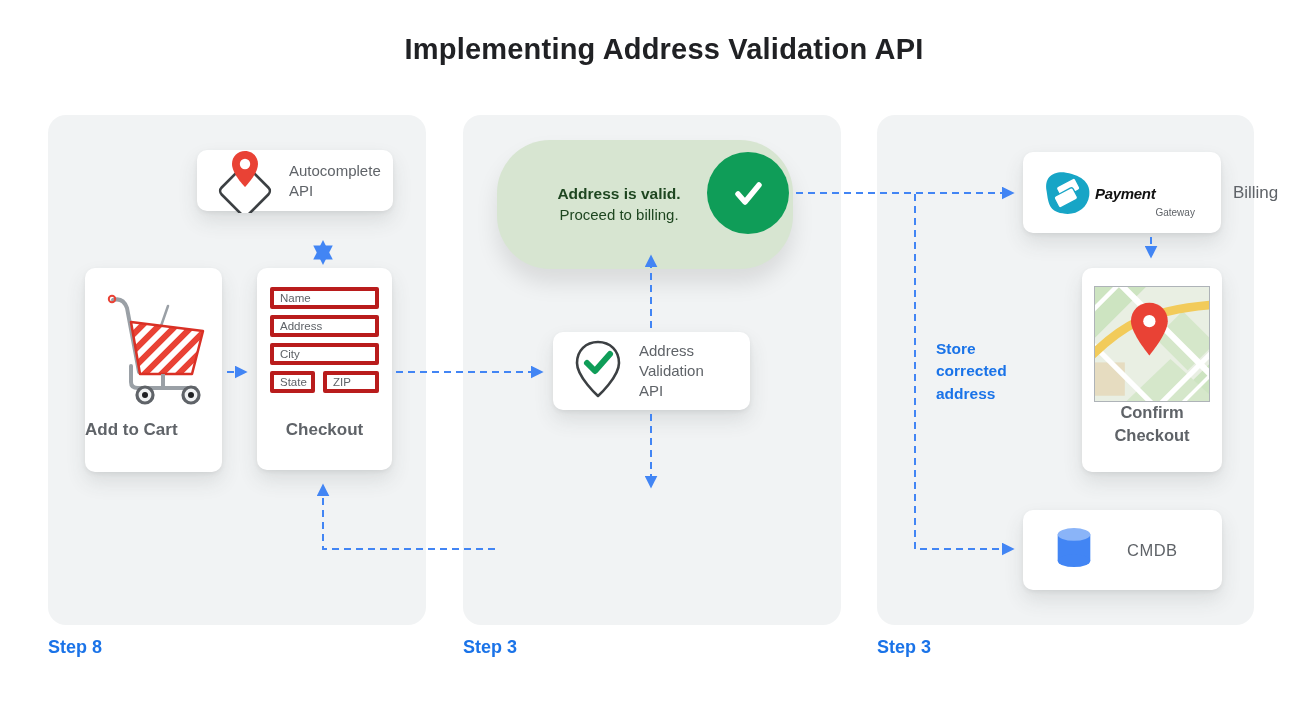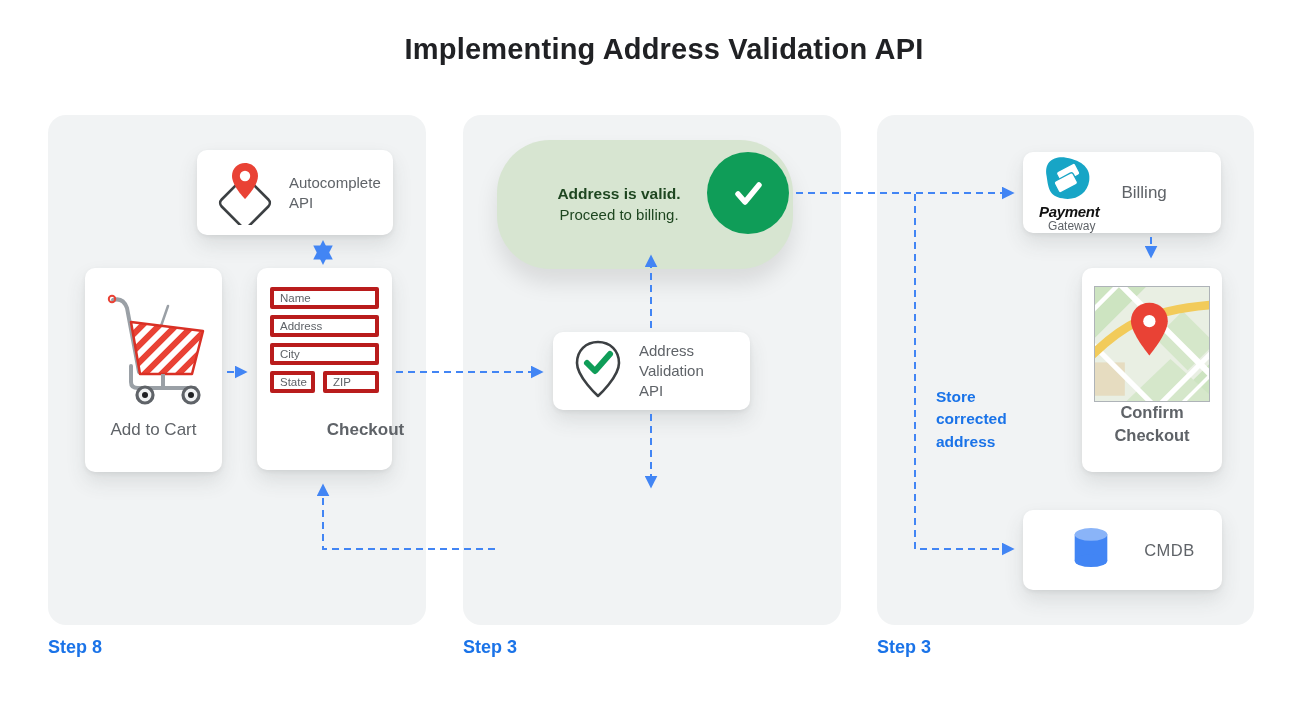--- a/index.html
+++ b/index.html
@@ -19,63 +19,63 @@
   .panel.p3{left:877px;width:377px;}
   .step-label{
     position:absolute;top:637px;font-size:18px;font-weight:bold;color:#1a73e8;
   }
   .card{
     position:absolute;background:#ffffff;border-radius:10px;
     box-shadow:0 10px 20px rgba(60,64,67,.12),0 2px 4px rgba(60,64,67,.08);
   }
   .card-label{color:#5f6368;}
   
-  .autocomplete-card{left:197px;top:150px;width:196px;height:85px;display:flex;align-items:center;padding:0 8px 0 16px;box-sizing:border-box;gap:12px;}
+  .autocomplete-card{left:197px;top:150px;width:196px;height:61px;display:flex;align-items:center;padding:0 8px 0 16px;box-sizing:border-box;gap:12px;}
   .autocomplete-card .card-label{font-size:15px;line-height:1.32;}
   .cart-card{left:85px;top:268px;width:137px;height:204px;}
   .cart-card .icon-wrap{position:absolute;top:18px;left:0;width:100%;display:flex;justify-content:center;}
-  .node-caption{position:absolute;left:0;bottom:32px;width:100%;text-align:center;font-size:17px;font-weight:normal;color:#5f6368;}
+  .node-caption{position:absolute;left:0;bottom:32px;width:100%;text-align:left;font-size:17px;font-weight:bold;color:#5f6368;}
   .checkout-card{left:257px;top:268px;width:135px;height:202px;box-sizing:border-box;padding:19px 13px 0 13px;}
   .form-field{display:block;box-sizing:border-box;height:22px;border:4px solid #b91c1c;border-radius:2px;background:#fff;
     font-family:"Liberation Sans",sans-serif;font-size:11.5px;color:#5f6368;padding:0 0 0 6px;margin-bottom:6px;outline:none;}
   .form-field::placeholder{color:#5f6368;opacity:1;}
   .field-full{width:109px;}
   .field-row{display:flex;gap:8px;}
   .field-state{width:45px;}
   .field-zip{width:56px;}
-  .checkout-caption{position:absolute;left:0;bottom:30px;width:100%;text-align:center;font-size:17px;font-weight:bold;color:#5f6368;padding-left:41px;}
+  .checkout-caption{position:absolute;left:0;bottom:30px;width:100%;text-align:center;font-size:17px;font-weight:bold;color:#5f6368;}
   
   .pill{
     position:absolute;width:296px;height:129px;border-radius:53px;
     box-shadow:0 14px 22px rgba(0,0,0,.10);
   }
   .pill-valid{left:497px;top:140px;background:#d7e5d1;}
   .pill-invalid{left:497px;top:497px;background:#f6c9c7;}
   .pill-text{position:absolute;left:26px;top:0;height:100%;width:192px;display:flex;flex-direction:column;justify-content:center;text-align:center;}
   .pill-title{font-size:15.5px;font-weight:bold;line-height:1.35;}
   .pill-sub{font-size:15px;line-height:1.3;}
   .pill-valid .pill-title,.pill-valid .pill-sub{color:#1e4620;}
   .pill-invalid .pill-title,.pill-invalid .pill-sub{color:#891c15;}
   .pill-circle{position:absolute;right:4px;top:11.5px;width:82px;height:82px;border-radius:50%;display:flex;align-items:center;justify-content:center;}
   .circle-green{background:#0f9d58;}
   .circle-red{background:#e94235;}
   .validation-card{left:553px;top:332px;width:197px;height:78px;display:flex;align-items:center;padding:0 20px 0 18px;box-sizing:border-box;gap:14px;}
   .validation-card .card-label{font-size:15px;line-height:1.32;}
   
   .billing-card{left:1023px;top:152px;width:198px;height:81px;display:flex;align-items:center;padding:0 4px 0 16px;box-sizing:border-box;gap:22px;}
   .billing-card .card-label{font-size:17px;}
-  .pg-logo{display:flex;flex-direction:column;align-items:flex-start;line-height:1;}
+  .pg-logo{display:flex;flex-direction:row;align-items:center;line-height:1;}
   .pg-title{font-size:15px;font-weight:bold;font-style:italic;color:#111111;margin-top:1px;letter-spacing:-.3px;}
-  .pg-sub{font-size:12px;color:#5f6368;margin-top:1px;align-self:flex-end;margin-right:4px;}
+  .pg-sub{font-size:10px;color:#5f6368;margin-top:1px;align-self:flex-end;margin-right:16px;}
   .confirm-card{left:1082px;top:268px;width:140px;height:204px;}
   .map-wrap{position:absolute;top:18px;left:12px;width:116px;height:116px;border:1px solid #aeb3b8;box-sizing:border-box;overflow:hidden;background:#e9efe3;}
   .confirm-caption{position:absolute;left:0;bottom:26px;width:100%;text-align:center;font-size:16.5px;font-weight:bold;color:#5f6368;line-height:1.35;}
-  .cmdb-card{left:1023px;top:510px;width:199px;height:80px;display:flex;align-items:center;padding:0 10px 0 22px;box-sizing:border-box;gap:24px;justify-content:center;}
+  .cmdb-card{left:1023px;top:510px;width:199px;height:80px;display:flex;align-items:center;padding:0 10px 0 22px;box-sizing:border-box;gap:24px;}
   .cmdb-card .card-label{font-size:16.5px;letter-spacing:.5px;}
-  .store-note{position:absolute;left:936px;top:338px;width:112px;font-size:15.5px;font-weight:bold;color:#1a73e8;line-height:1.45;margin-top:48px;}
+  .store-note{position:absolute;left:936px;top:338px;width:112px;font-size:15.5px;font-weight:bold;color:#1a73e8;line-height:1.45;}
   .arrows{position:absolute;left:0;top:0;pointer-events:none;}
 </style>
 </head>
 <body>
 
 <div class="canvas">
 
   <div class="title">Implementing Address Validation API</div>
 
   <div class="panel p1"></div>

